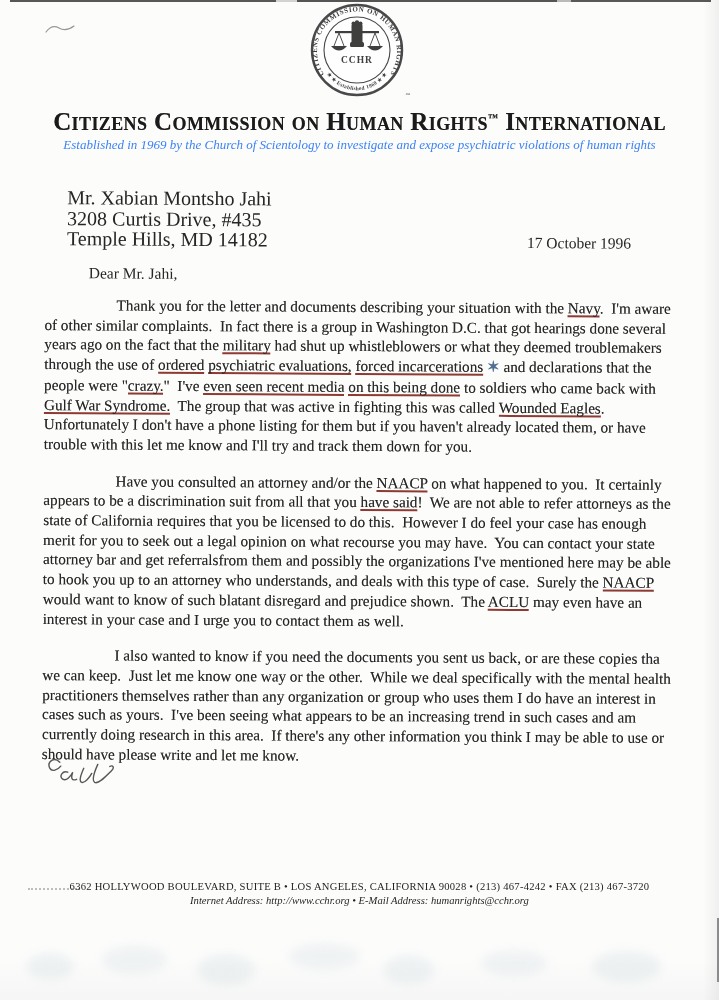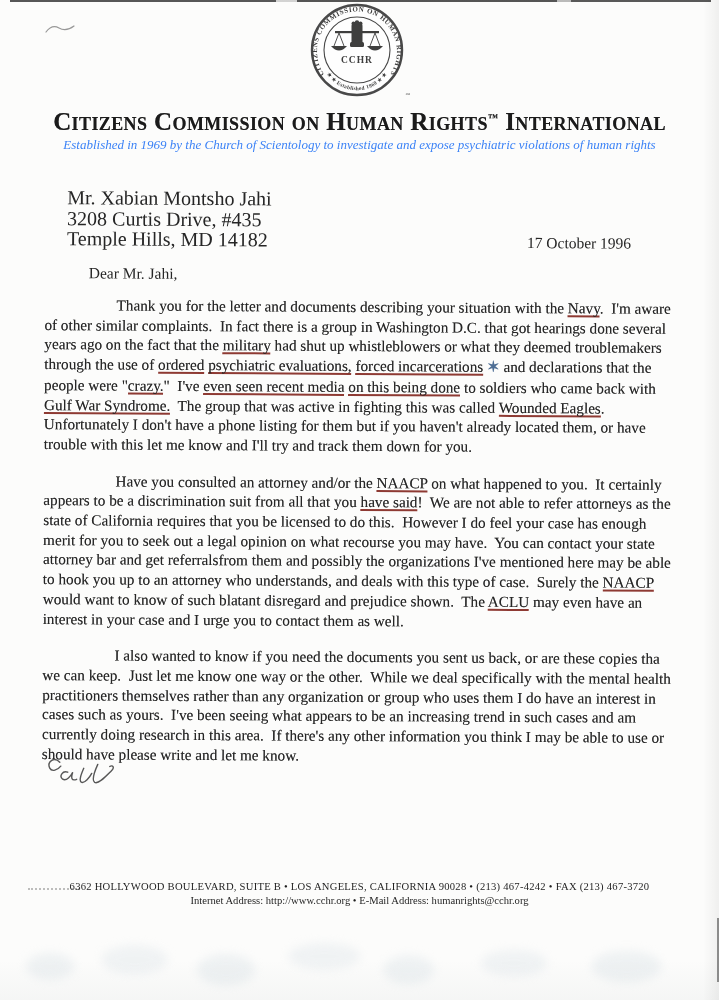--- a/index.html
+++ b/index.html
@@ -48,21 +48,21 @@
     font-size:15.2px;line-height:19.7px;
     text-shadow:0 0 .5px rgba(40,40,40,.55);}
   .para{margin:0 0 17px 0;text-indent:72px;white-space:pre-wrap;}
   .u{background:linear-gradient(var(--u-color),var(--u-color)) 0 100%/100% 2px no-repeat;
      padding-bottom:1px;}
   .star{color:var(--star-color);font-weight:700;font-size:15px;text-shadow:none;}
   .signature{position:absolute;top:752px;left:46px;}
   
   .footer{position:absolute;top:846px;left:0;right:0;text-align:center;color:#1f1f1f;margin-top:35px;}
   .footer-line1{font-size:10.6px;letter-spacing:.25px;}
-  .footer-line2{font-size:10.6px;margin-top:3px;}
+  .footer-line2{font-size:10.6px;font-style:italic;margin-top:3px;}
 </style>
 </head>
 <body>
 
 <div class="page">
 
   <div class="topline"></div>
   <svg class="squiggle-tl" width="34" height="14" viewBox="0 0 34 14">
     <path d="M2 10 Q8 2 15 6 T30 4" stroke="#555" stroke-width="1.2" fill="none" stroke-linecap="round"></path>
   </svg>

